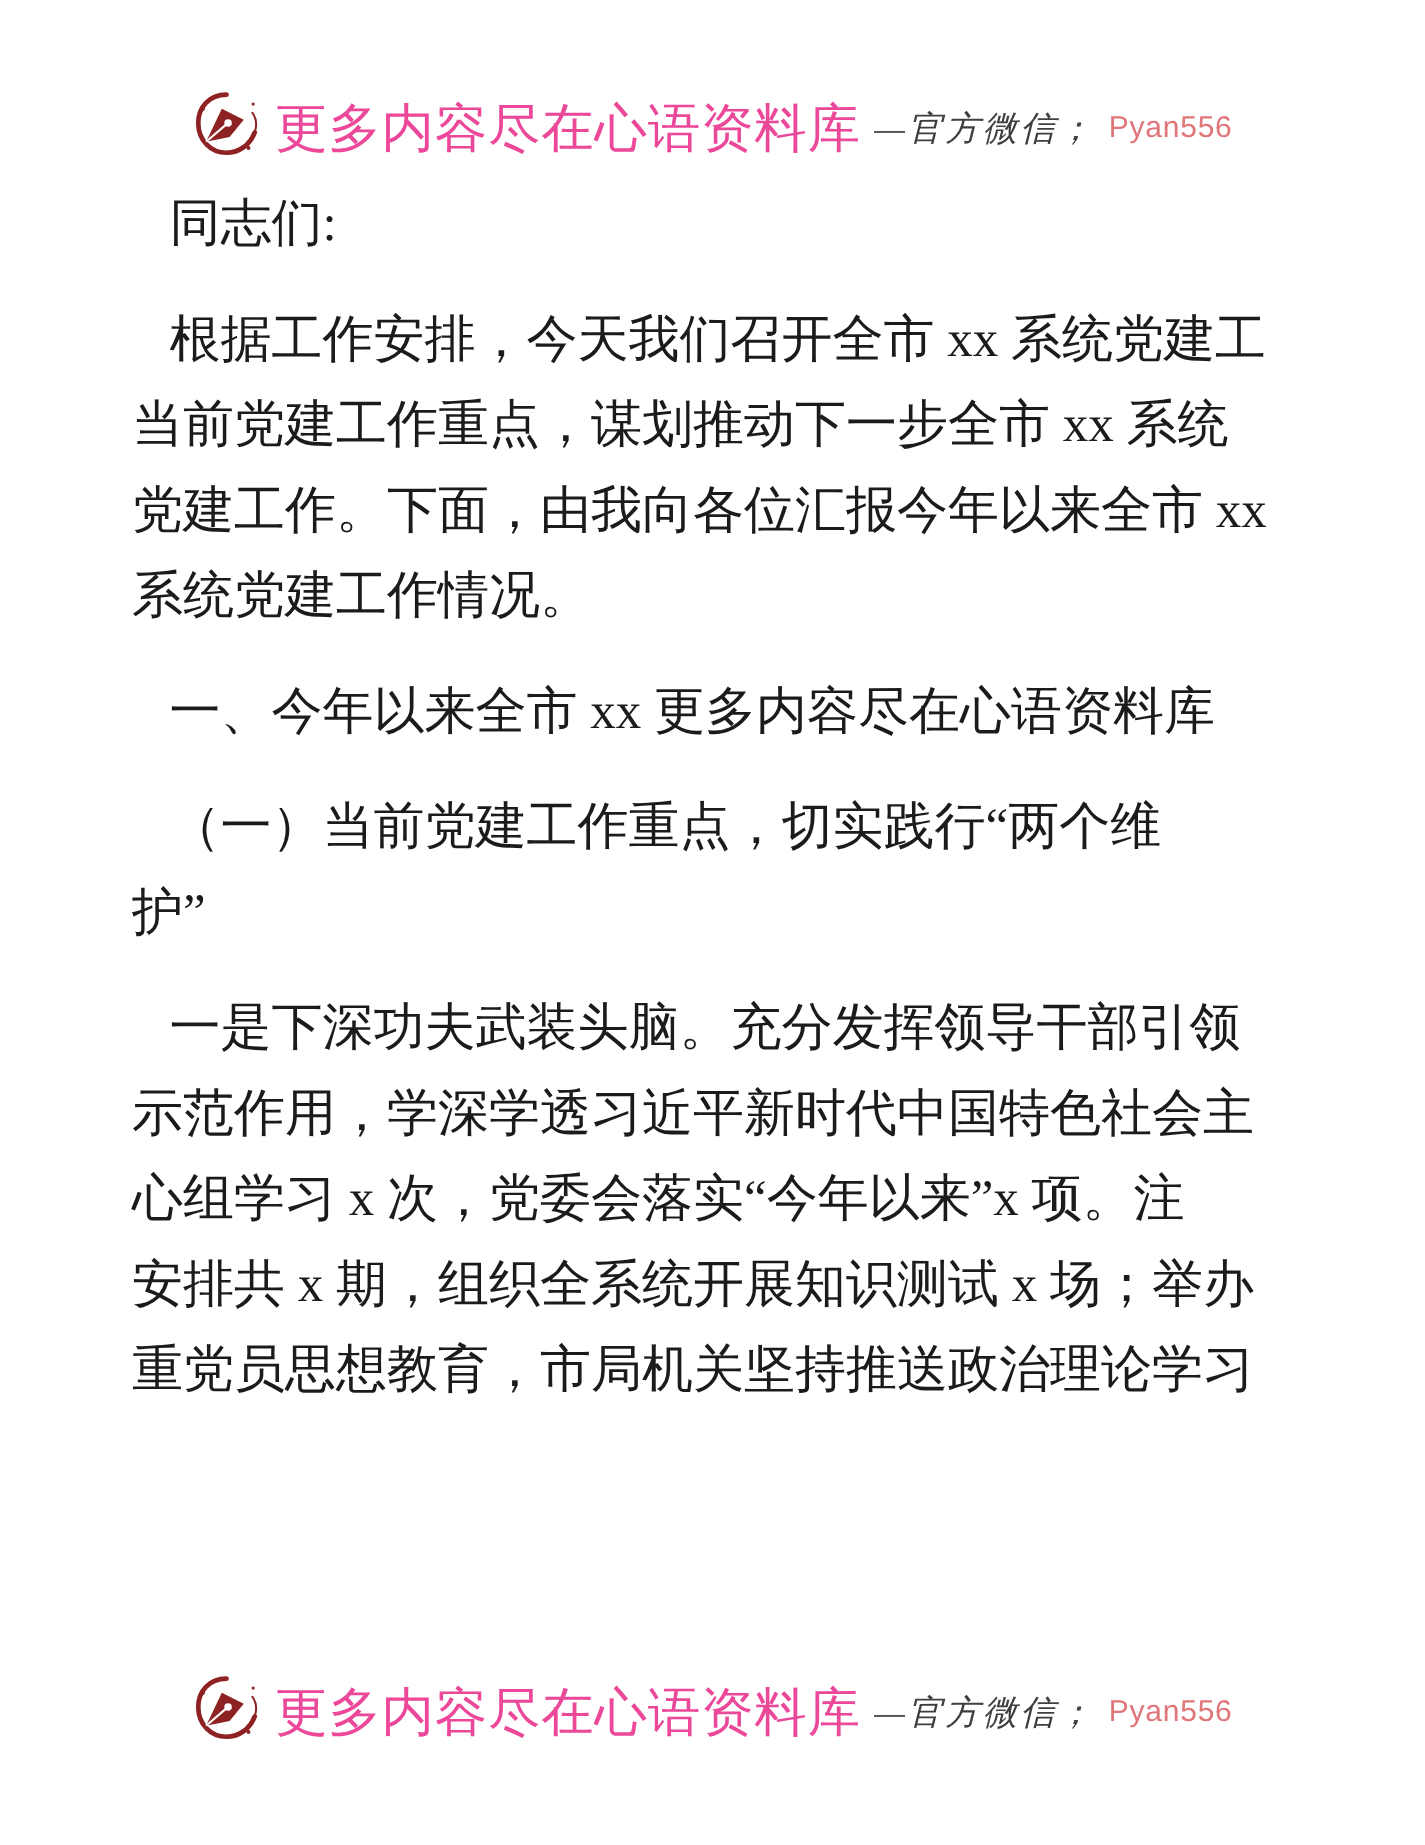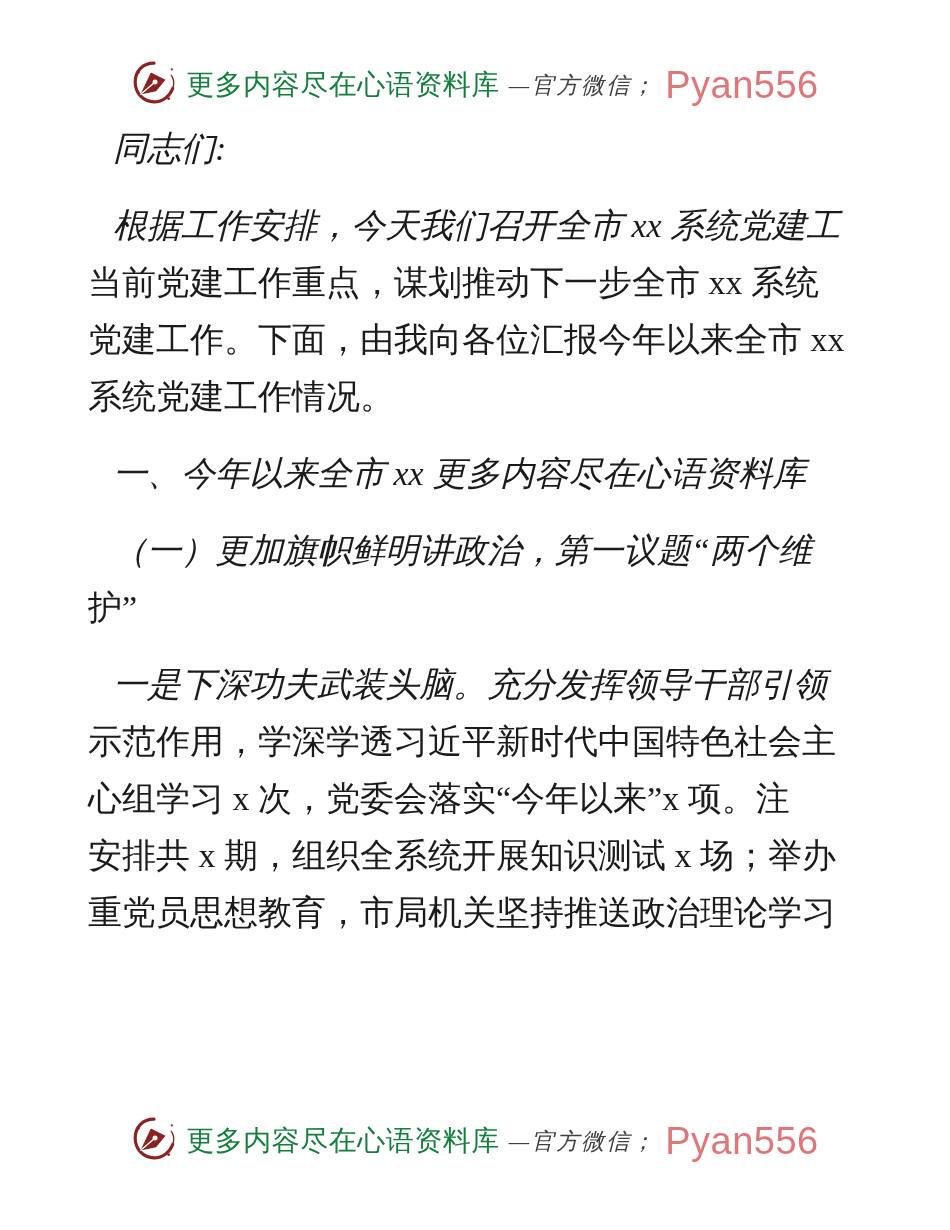--- a/index.html
+++ b/index.html
@@ -11,53 +11,53 @@
     position: relative;
   }
   .watermark-bar {
     display: flex;
     justify-content: center;
     align-items: center;
     gap: 9px;
     white-space: nowrap;
   }
   .watermark-bar .brand {
-    color: #15803d;
-    font-size: 28px;
+    color: #ec4899;
+    font-size: 35px;
     letter-spacing: 0.5px;
     text-align: center;
   }
   .watermark-bar .channel {
     color: #3f3f3f;
     font-size: 23px;
     font-style: italic;
     letter-spacing: 2px;
   }
   .watermark-bar .wxid {
     color: #e0757a;
-    font-size: 38px;
+    font-size: 20px;
     font-family: "Liberation Sans", sans-serif;
     font-style: normal;
     letter-spacing: 0.5px;
   }
   .header-bar { padding-top: 60px; }
   .footer-bar {
     position: absolute;
     top: 1116px;
     left: 0; right: 0;
   }
   .doc {
     padding: 10px 80px 0 88px;
     color: #1b1b1b;
     font-size: 34px;
     line-height: 57px;
   }
   .para { margin: 0 0 20px 0; }
   .para .line { white-space: nowrap; }
-  .para .line:first-child { text-indent: 25px; font-style: italic; }
+  .para .line:first-child { text-indent: 25px; }
   .logo { flex: 0 0 auto; }
 </style>
 </head>
 <body>
 
 <div class="watermark-bar header-bar">
   <span class="logo">
     <svg width="46" height="46" viewBox="0 0 44 44" aria-hidden="true">
       <path d="M22 3 C11 3 4 11 4 21 C4 32 12 40 22 40 C30 40 37 35 40 27" stroke="#8e2222" stroke-width="3" fill="none" stroke-linecap="round"></path>
       <path d="M40 27 C41.5 22.5 41 18 38.5 14.5" stroke="#8e2222" stroke-width="1.3" fill="none" stroke-linecap="round"></path>
@@ -85,21 +85,21 @@
     <div class="line">当前党建工作重点，谋划推动下一步全市 xx 系统</div>
     <div class="line">党建工作。下面，由我向各位汇报今年以来全市 xx</div>
     <div class="line">系统党建工作情况。</div>
   </div>
 
   <div class="para">
     <div class="line">一、今年以来全市 xx 更多内容尽在心语资料库</div>
   </div>
 
   <div class="para">
-    <div class="line">（一）更加旗帜鲜明讲政治，第一议题“两个维</div>
+    <div class="line">（一）当前党建工作重点，切实践行“两个维</div>
     <div class="line">护”</div>
   </div>
 
   <div class="para">
     <div class="line">一是下深功夫武装头脑。充分发挥领导干部引领</div>
     <div class="line">示范作用，学深学透习近平新时代中国特色社会主</div>
     <div class="line">心组学习 x 次，党委会落实“今年以来”x 项。注</div>
     <div class="line">安排共 x 期，组织全系统开展知识测试 x 场；举办</div>
     <div class="line">重党员思想教育，市局机关坚持推送政治理论学习</div>
   </div>

